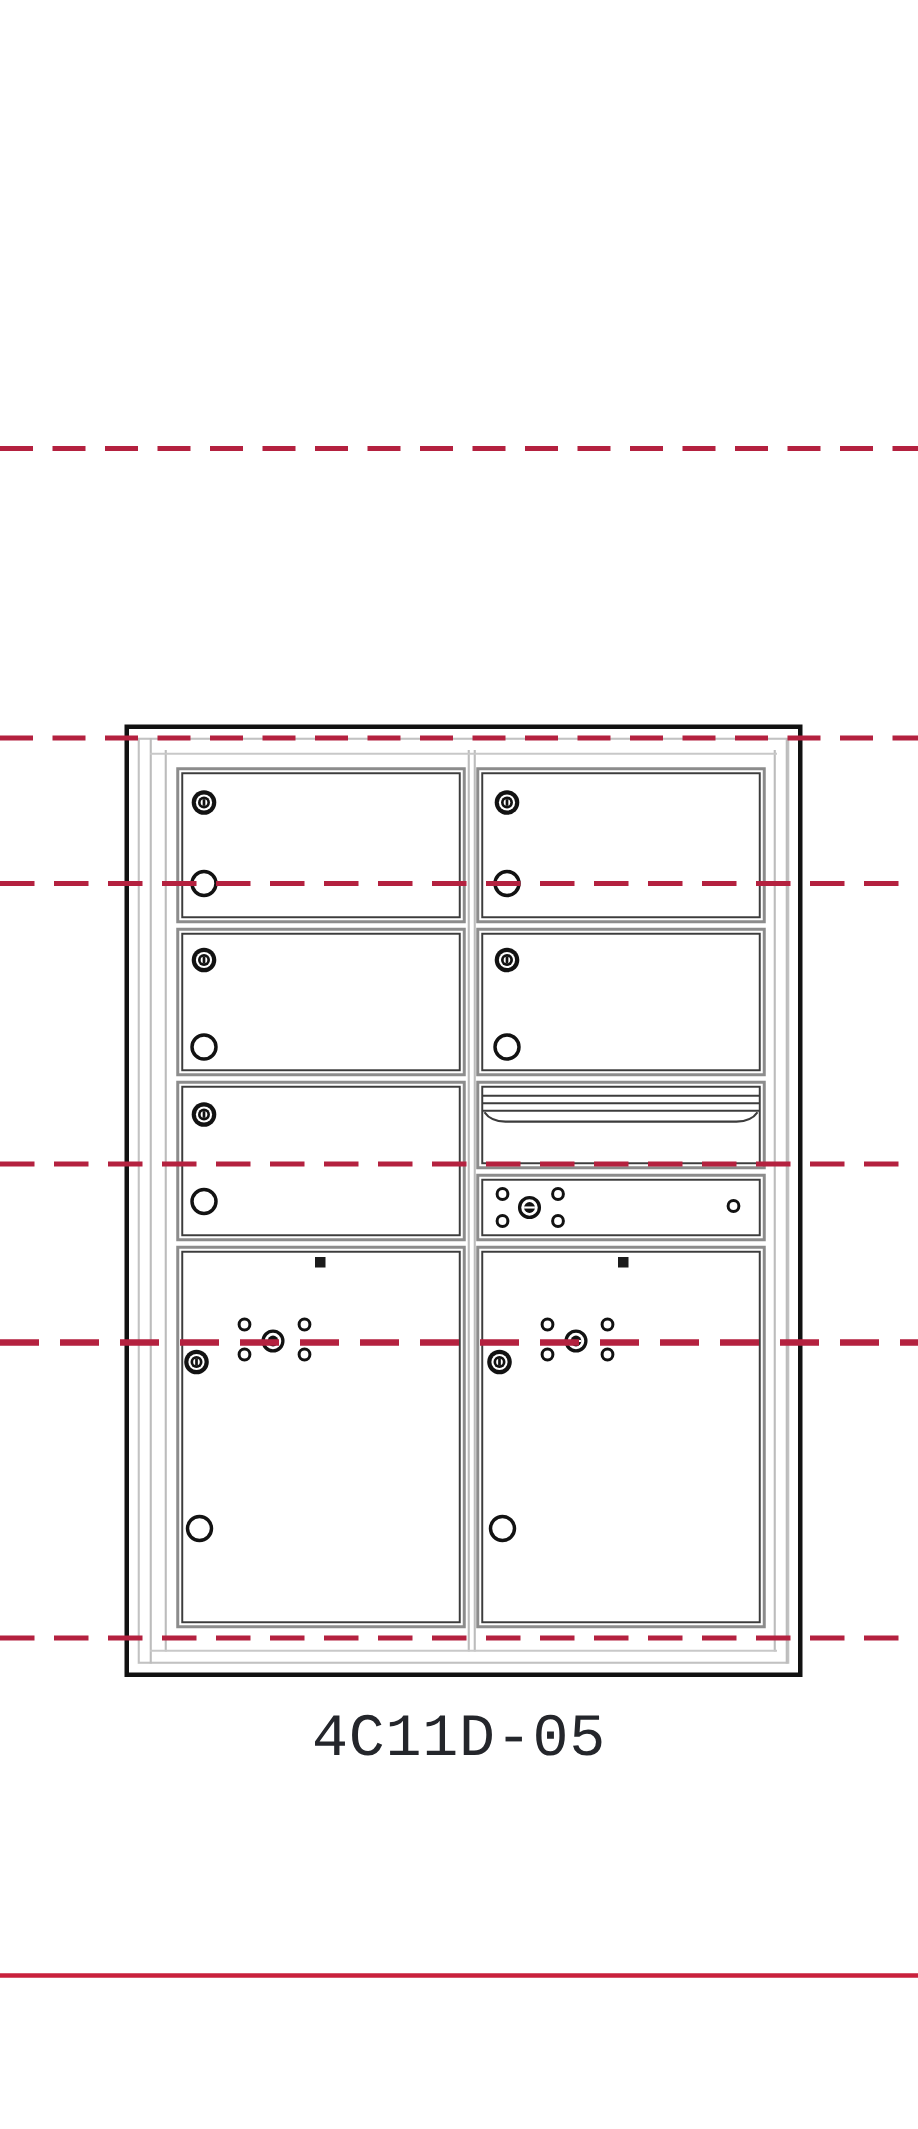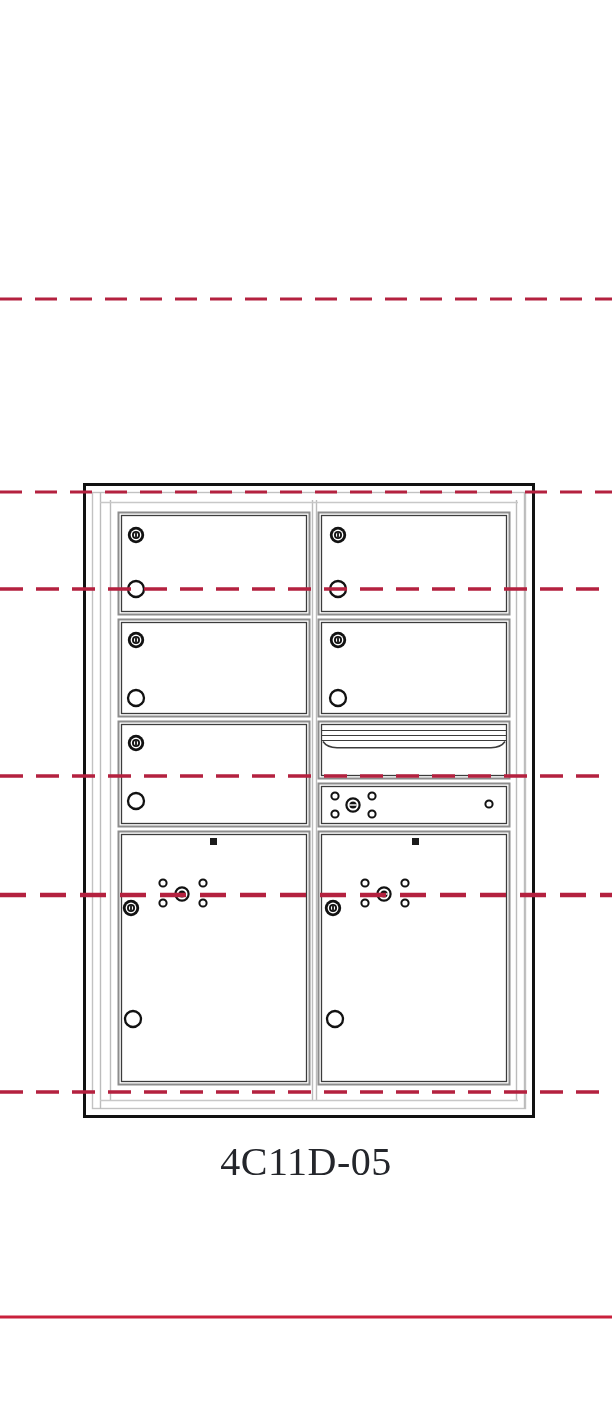--- a/index.html
+++ b/index.html
@@ -9,21 +9,21 @@
   .canvas{position:absolute;left:0;top:0;width:612px;height:1419px;}
   svg.draw{position:absolute;left:0;top:0;width:612px;height:1419px;display:block;}
 
   .caption{
     position:absolute;
     left:0; top:1138px; width:612px;
     text-align:center;
     font-size:40px;
     letter-spacing:0.5px;
     color:#24262b;
-    font-family:Liberation Serif, serif;
+    font-family:Liberation Mono, monospace;
     font-weight:400;
     white-space:pre;
   }
 </style>
 </head>
 <body>
 
 <div class="canvas">
 
   <svg class="draw" viewBox="0 0 612 1419">

